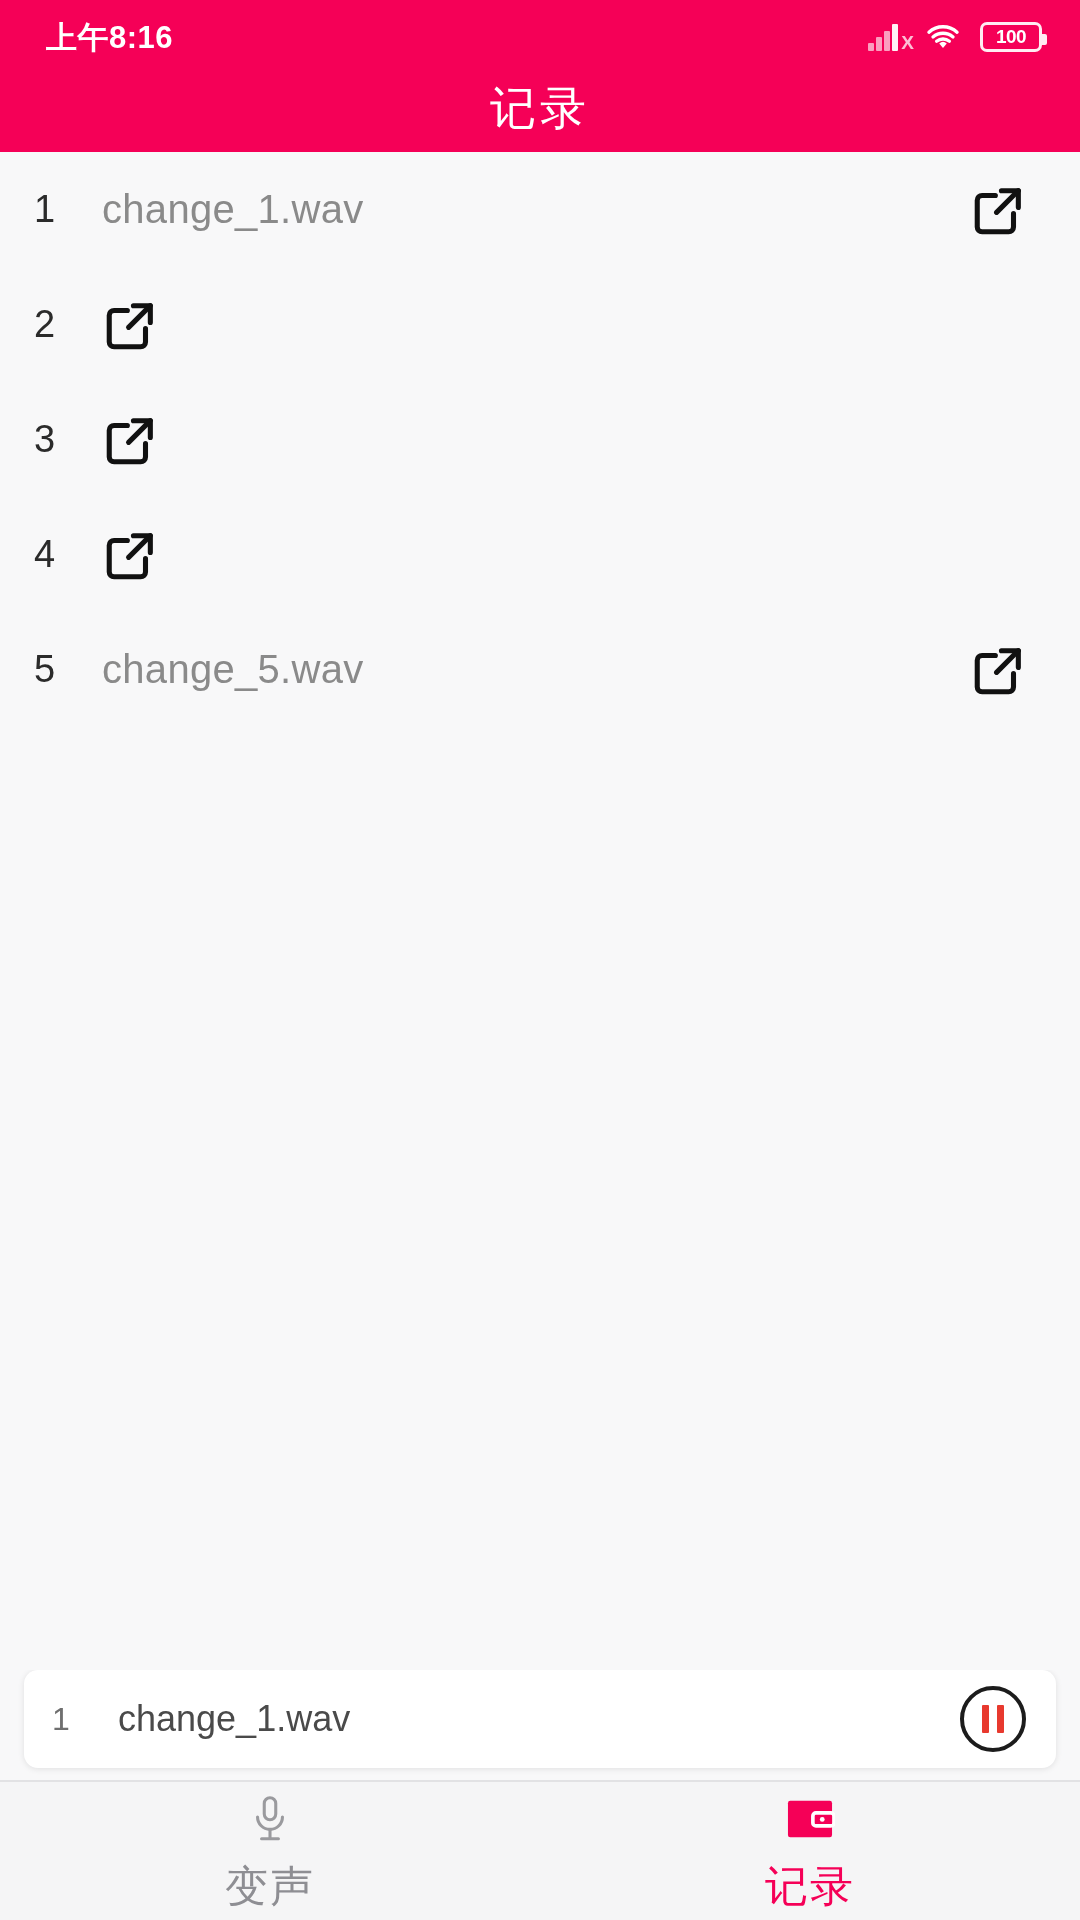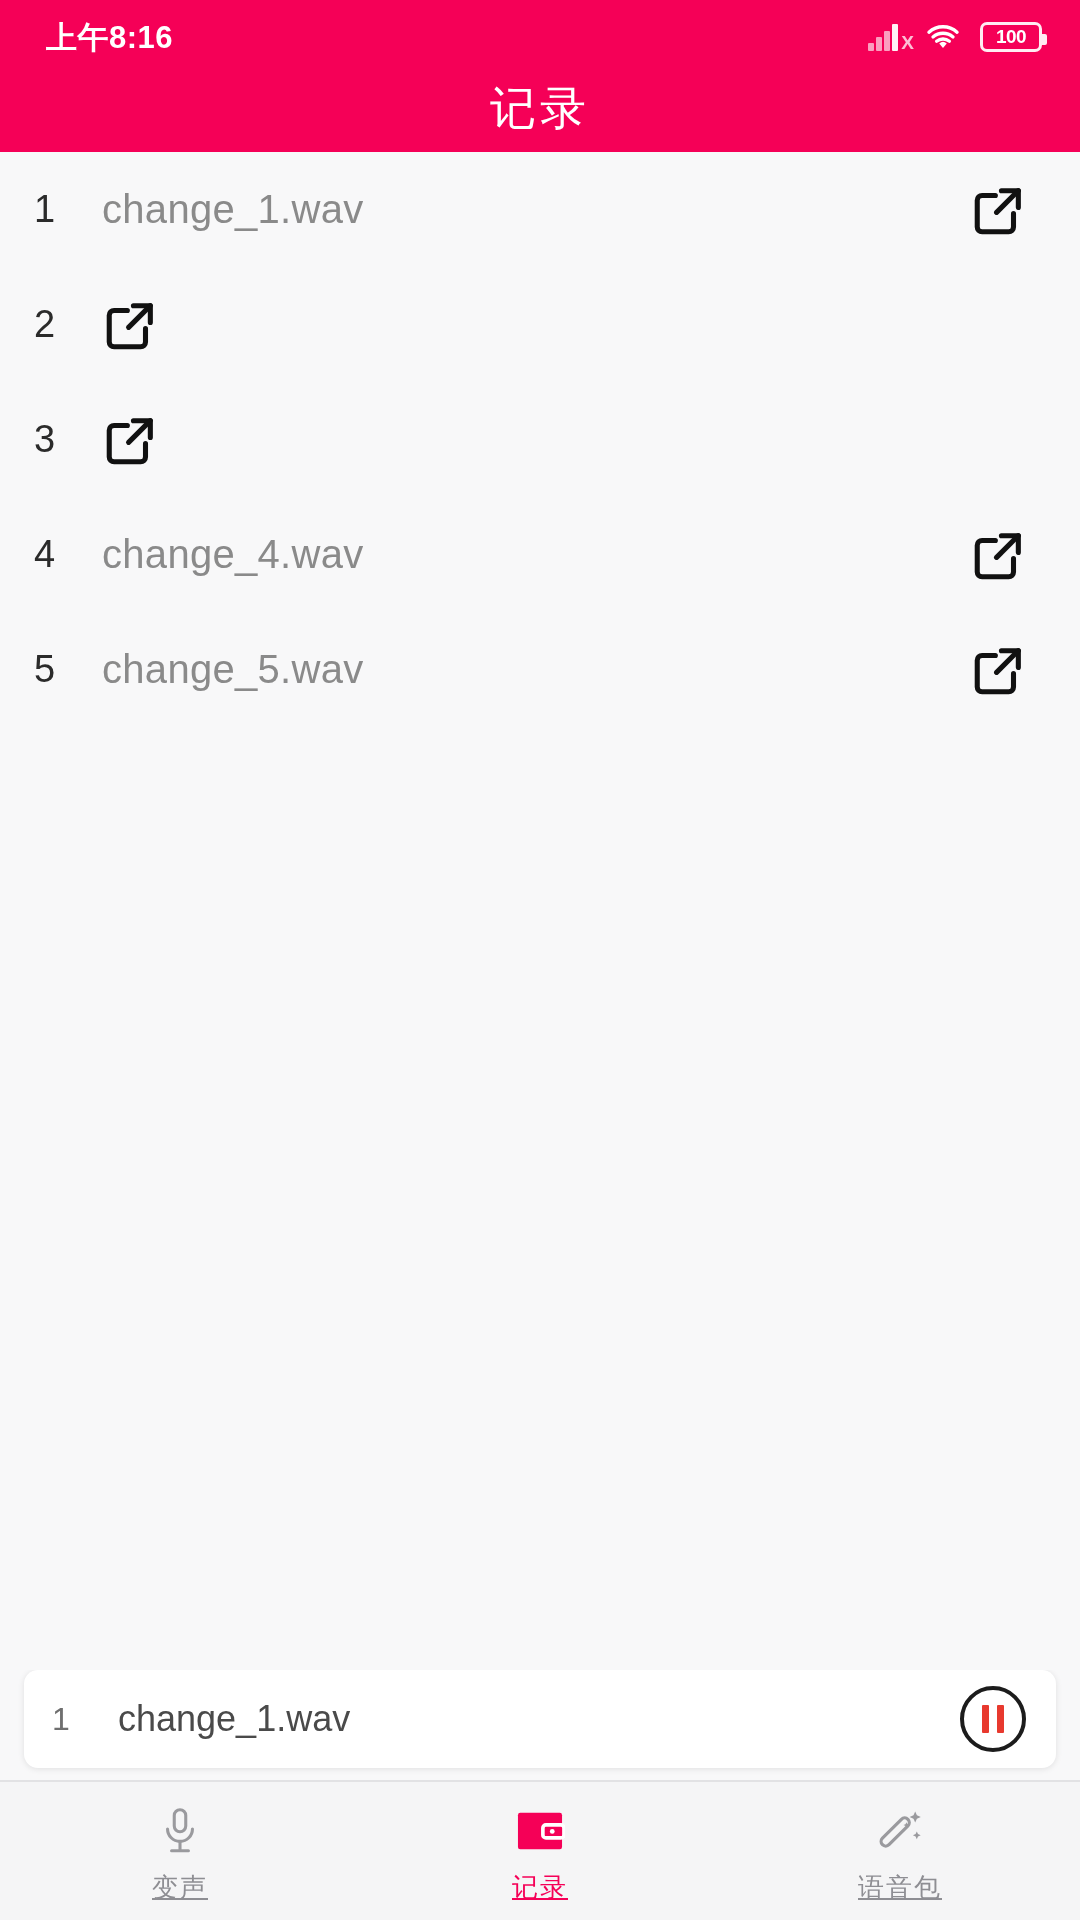--- a/index.html
+++ b/index.html
@@ -101,21 +101,21 @@
   
   .tabbar {
     flex:0 0 auto; height:140px; background:#f5f5f6;
     border-top:2px solid #e2e2e4; display:flex; align-items:stretch;
   }
   .tab {
     flex:1 1 25%; display:flex; flex-direction:column;
     align-items:center; justify-content:center; gap:10px; padding-top:6px;
   }
   .tab-ico { height:56px; display:flex; align-items:center; justify-content:center; }
-  .tab-label { font-size:26px; color:#8e8e93; letter-spacing:2px;text-decoration:underline; }
+  .tab-label { font-size:43px; color:#8e8e93; letter-spacing:2px; }
   .tab.active .tab-label { color:var(--brand,#f50057); }
 </style>
 </head>
 <body>
 
 <div id="app">
 
   <div class="header">
 
     <div class="statusbar">
@@ -175,21 +175,20 @@
       <div class="rec-idx">3</div>
       <svg class="rec-share" viewBox="0 0 24 24">
         <path d="M18 13.5V19a2 2 0 0 1-2 2H5a2 2 0 0 1-2-2V8a2 2 0 0 1 2-2h5.5" fill="none" stroke="#111111" stroke-width="2.1" stroke-linecap="round"></path>
         <path d="M13 4h7v7" fill="none" stroke="#111111" stroke-width="2.1" stroke-linecap="round" stroke-linejoin="round"></path>
         <path d="M20 4l-9 9" fill="none" stroke="#111111" stroke-width="2.1" stroke-linecap="round"></path>
       </svg>
     </div>
 
     <div class="rec-row">
       <div class="rec-idx">4</div>
-      <div class="rec-name">change_4.wav</div>
       <svg class="rec-share" viewBox="0 0 24 24">
         <path d="M18 13.5V19a2 2 0 0 1-2 2H5a2 2 0 0 1-2-2V8a2 2 0 0 1 2-2h5.5" fill="none" stroke="#111111" stroke-width="2.1" stroke-linecap="round"></path>
         <path d="M13 4h7v7" fill="none" stroke="#111111" stroke-width="2.1" stroke-linecap="round" stroke-linejoin="round"></path>
         <path d="M20 4l-9 9" fill="none" stroke="#111111" stroke-width="2.1" stroke-linecap="round"></path>
       </svg>
     </div>
 
     <div class="rec-row">
       <div class="rec-idx">5</div>
       <div class="rec-name">change_5.wav</div>
@@ -231,28 +230,17 @@
       <div class="tab-ico">
         <svg width="50" height="46" viewBox="0 0 26 24">
           <rect x="1.5" y="2" width="23" height="19" rx="1.2" fill="#f50057"></rect>
           <rect x="14.5" y="8.3" width="11" height="6.8" rx="1.6" fill="#f50057" stroke="#ffffff" stroke-width="1.9"></rect>
           <circle cx="19.4" cy="11.7" r="1.25" fill="#ffffff"></circle>
         </svg>
       </div>
       <div class="tab-label">记录</div>
     </div>
 
-    <div class="tab">
-      <div class="tab-ico">
-        <svg width="52" height="50" viewBox="0 0 26 25">
-          <rect x="1.6" y="10.2" width="18" height="4.6" rx="2.3" fill="none" stroke="#9a9a9e" stroke-width="1.6" transform="rotate(-45 10.6 12.5)"></rect>
-          <path d="M20.6 2.2l.85 1.95 1.95.85-1.95.85-.85 1.95-.85-1.95L17.8 5l1.95-.85z" fill="#9a9a9e"></path>
-          <path d="M21.4 12.2l.6 1.35 1.35.6-1.35.6-.6 1.35-.6-1.35-1.35-.6 1.35-.6z" fill="#9a9a9e"></path>
-          <path d="M16.2 7.6l.45 1 1 .45-1 .45-.45 1-.45-1-1-.45 1-.45z" fill="#9a9a9e"></path>
-        </svg>
-      </div>
-      <div class="tab-label">语音包</div>
-    </div>
 
 
   </div>
 
 </div>
 
 </body></html>

